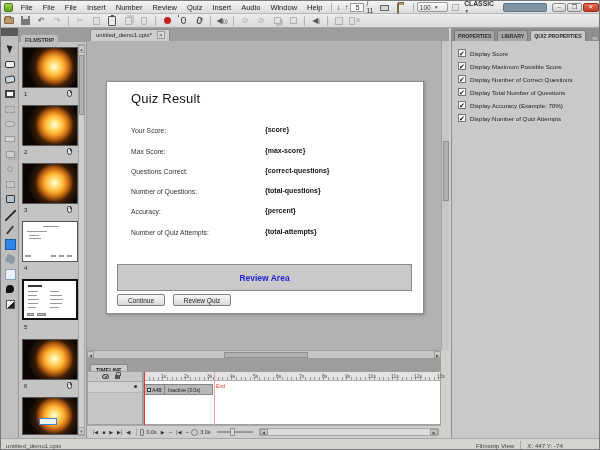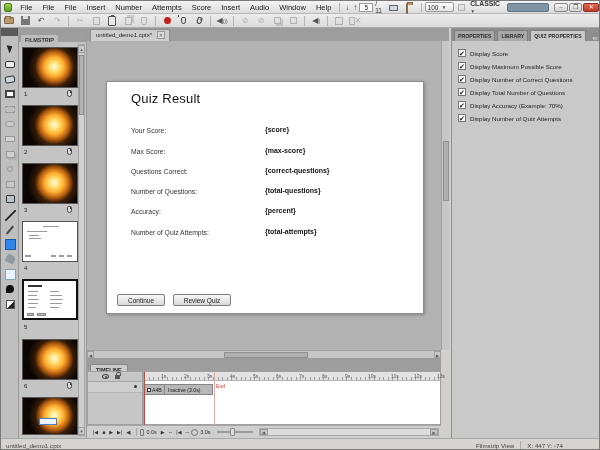--- a/index.html
+++ b/index.html
@@ -120,22 +120,22 @@
 
 <div class="app">
 
   <div class="menubar">
     <span class="logo"></span>
     <span class="menu-item">File</span>
     <span class="menu-item">File</span>
     <span class="menu-item">File</span>
     <span class="menu-item">Insert</span>
     <span class="menu-item">Number</span>
-    <span class="menu-item">Attempts</span>
-    <span class="menu-item">Score</span>
+    <span class="menu-item">Review</span>
+    <span class="menu-item">Quiz</span>
     <span class="menu-item">Insert</span>
     <span class="menu-item">Audio</span>
     <span class="menu-item">Window</span>
     <span class="menu-item">Help</span>
     <span class="mb-sep"></span>
     <span class="nav-arrow">↓</span>
     <span class="nav-arrow">↑</span>
     <input class="slide-field" value="5" style="">
     <span style="font-size:6.5px;color:#333;margin-left:2px;">/ 11</span>
     <span class="mini-ic"><span class="sq" style="width:9px;height:6px;background:#cfd8df;"></span></span>
@@ -357,20 +357,21 @@
       <span class="qrow-v" style="top:65px;">{max-score}</span>
       <span class="qrow-l" style="top:86px;">Questions Correct:</span>
       <span class="qrow-v" style="top:85px;">{correct-questions}</span>
       <span class="qrow-l" style="top:106px;">Number of Questions:</span>
       <span class="qrow-v" style="top:105px;">{total-questions}</span>
       <span class="qrow-l" style="top:126px;">Accuracy:</span>
       <span class="qrow-v" style="top:125px;">{percent}</span>
       <span class="qrow-l" style="top:147px;">Number of Quiz Attempts:</span>
       <span class="qrow-v" style="top:146px;">{total-attempts}</span>
 
+      <div class="review-area">Review Area</div>
       <div class="slide-btn" style="left:10px;width:48px;">Continue</div>
       <div class="slide-btn" style="left:66px;width:58px;">Review Quiz</div>
     </div>
   </div>
   <div class="vscroll">
       <div class="vt"></div>
     </div>
   <div class="hscroll">
     <span class="scroll-btn" style="left:0;top:0;height:7px;">◀</span>
     <div class="ht"></div>

